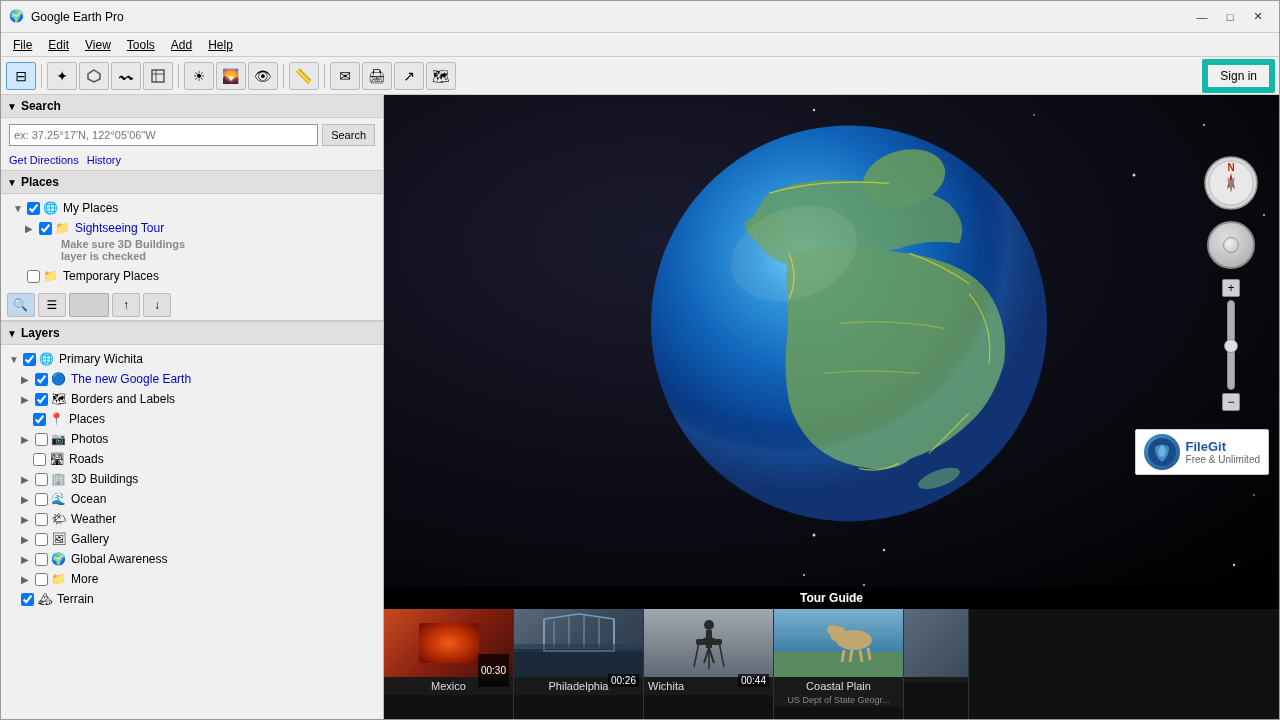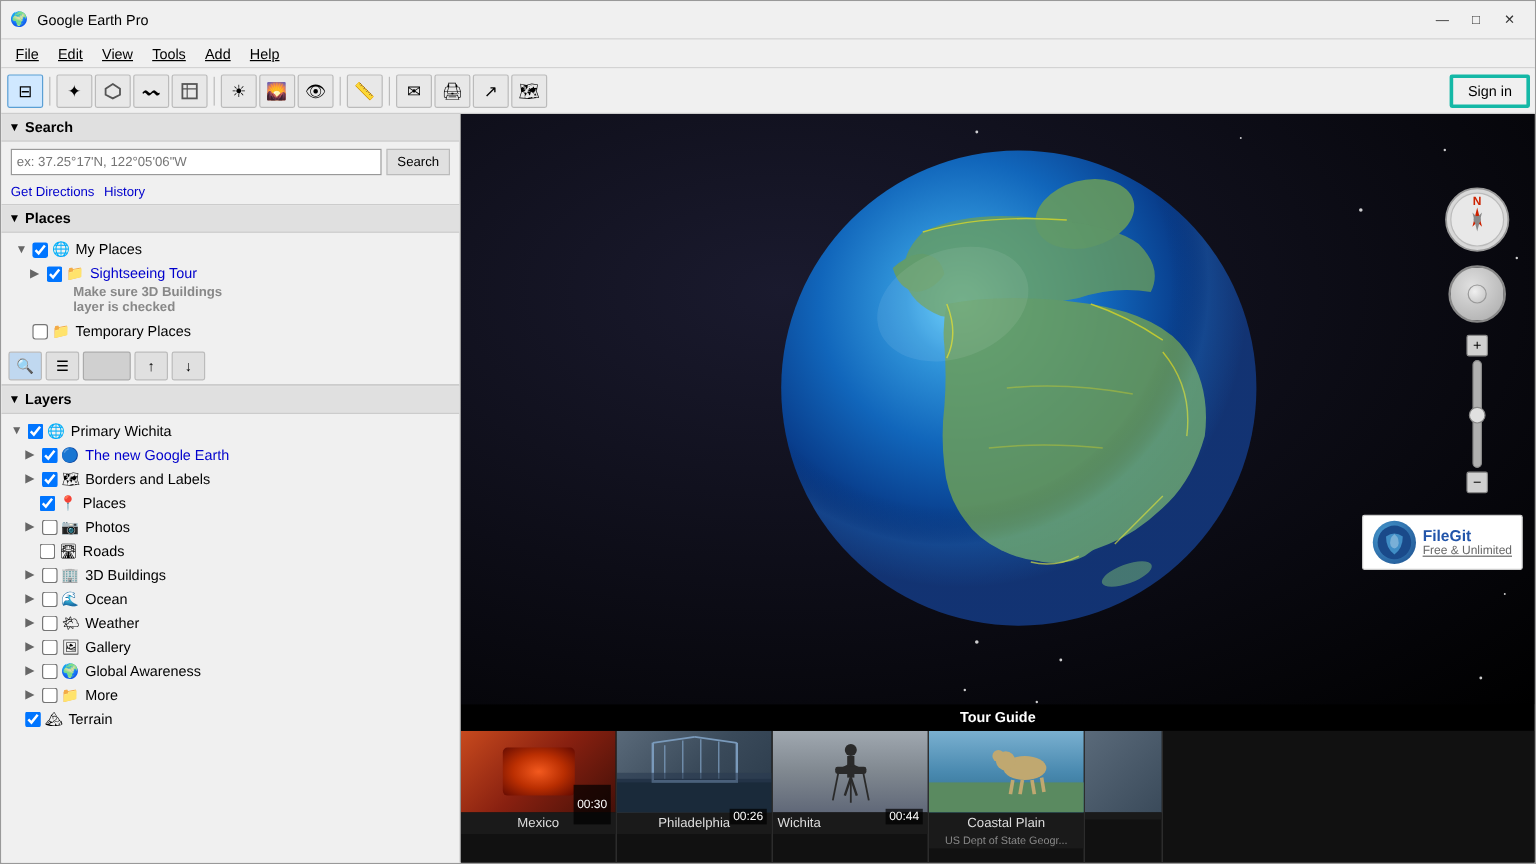--- a/index.html
+++ b/index.html
@@ -15,21 +15,21 @@
 
     
     .menu-bar { display: flex; align-items: center; padding: 2px 4px; background: #f0f0f0; border-bottom: 1px solid #ccc; height: 24px; text-decoration: underline; }
     .menu-item { padding: 2px 8px; cursor: pointer; font-size: 12px; color: #000; }
 
     
     .toolbar { display: flex; align-items: center; padding: 2px 4px; background: #f0f0f0; border-bottom: 1px solid #ccc; height: 38px; }
     .tool-btn { width: 30px; height: 28px; background: #e8e8e8; border: 1px solid #bbb; cursor: pointer; margin: 1px; display: flex; align-items: center; justify-content: center; font-size: 14px; border-radius: 2px; }
     .tool-btn.active { background: #d0e8ff; border-color: #5a9fd4; }
     .tool-sep { width: 1px; height: 24px; background: #bbb; margin: 0 4px; }
-    .signin-btn { margin-left: auto; padding: 4px 12px; background: #f0f0f0; border: 3px solid #14b8a6; cursor: pointer; font-size: 12px; border-radius: 2px; }
+    .signin-btn { margin-left: auto; padding: 4px 12px; background: #f0f0f0; border: 6px solid #14b8a6; cursor: pointer; font-size: 12px; border-radius: 2px; }
 
     
     .main-area { display: flex; flex: 1; overflow: hidden; }
 
     
     .left-panel { width: 383px; background: #f0f0f0; border-right: 1px solid #bbb; display: flex; flex-direction: column; overflow: hidden; }
 
     
     .section-header { display: flex; align-items: center; padding: 4px 6px; background: #e0e0e0; border-bottom: 1px solid #ccc; cursor: pointer; font-size: 12px; font-weight: bold; }
     .section-arrow { margin-right: 4px; font-size: 10px; }
@@ -433,21 +433,21 @@
         <div class="watermark">
           <div class="wm-logo">
             <svg width="30" height="30" viewBox="0 0 30 30">
               <circle cx="15" cy="15" r="14" fill="#1a4a8a"></circle>
               <path d="M8,10 Q15,5 22,10 Q22,20 15,25 Q8,20 8,10Z" fill="#4a9fd4" opacity="0.8"></path>
               <path d="M15,8 Q20,12 18,18 Q15,22 12,18 Q10,12 15,8Z" fill="white" opacity="0.3"></path>
             </svg>
           </div>
           <div>
             <div style="font-size:13px;font-weight:bold;color:#2255aa;">FileGit</div>
-            <div style="font-size:10px;color:#666;text-decoration:underline;">Free &amp; Unlimited</div>
+            <div style="font-size:10px;color:#666;">Free &amp; Unlimited</div>
           </div>
         </div>
       </div>
 
       <div class="tour-guide-bar">
         <span>Tour Guide</span>
       </div>
 
       <div class="tour-strip">
 

